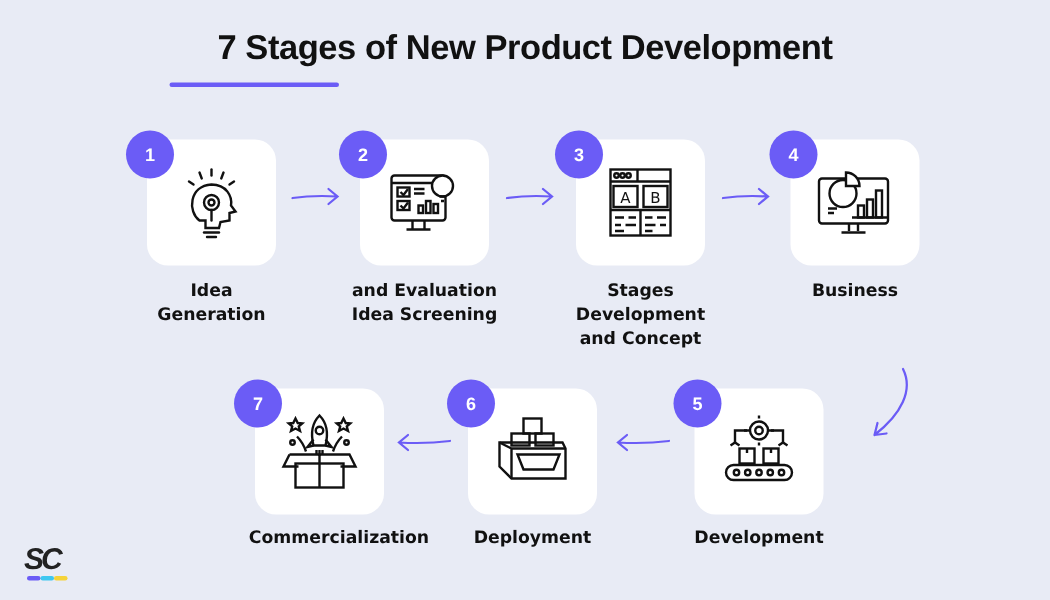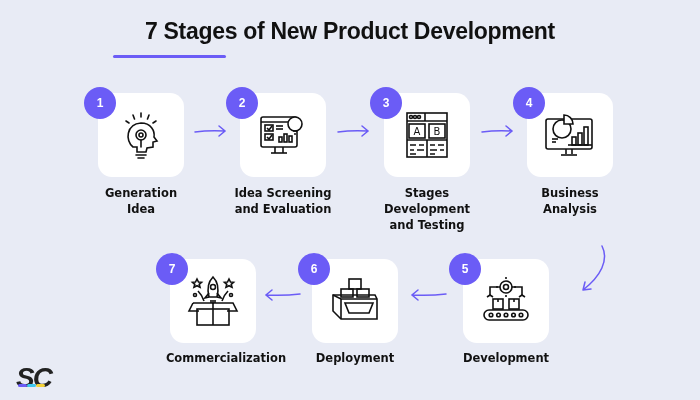--- a/index.html
+++ b/index.html
@@ -34,21 +34,21 @@
     width:56px; height:56px;
   }
   .label {
     position:absolute; width:140px; text-align:center;
     font-size:11.5px; font-weight:bold; color:#111; line-height:16px;
     font-family:"DejaVu Sans", sans-serif;
   }
   .arrow { position:absolute; }
   .logo {
     position:absolute; left:16px; top:362px;
-    font-weight:bold; font-size:28px; color:#222; letter-spacing:-2px;
+    font-weight:bold; font-size:20px; color:#222; letter-spacing:-2px;
     font-family:"Liberation Sans", sans-serif; font-style:italic;
   }
   .logo-bar { position:absolute; top:384px; height:3px; border-radius:2px; }
 </style>
 </head>
 <body>
 
 <div class="title">7 Stages of New Product Development</div>
 <div class="title-underline"></div>
 
@@ -62,22 +62,22 @@
     <path d="M20 40 C12 34 13 17 28 16 C38 16 42 24 41 30 L44 34 L40 35 L40 40 L34 41 L33 45 L24 45 L24 40 Z"></path>
     <circle cx="28" cy="28" r="5"></circle>
       <circle cx="28" cy="28" r="2"></circle>
     <line x1="28" y1="33" x2="28" y2="40"></line>
     <line x1="23" y1="48" x2="33" y2="48"></line>
       <line x1="25" y1="51" x2="31" y2="51"></line>
   </svg>
   <div class="badge" style="left:-14px;top:-6px;">1</div>
 </div>
 <div class="label" style="left:71px;top:185px;">
+  <div>Idea</div>
   <div>Generation</div>
-  <div>Idea</div>
 </div>
 
 <svg class="arrow" style="left:193px;top:124px;" width="36" height="14" viewBox="0 0 36 14">
   <path d="M2 8 Q16 6 32 7 M26 2 L32 7 L26 12" stroke="#6B5CF6" stroke-width="1.5" fill="none" stroke-linecap="round"></path>
 </svg>
 
 <div class="card" style="left:240px;top:93px;">
   <svg class="icon" viewBox="0 0 56 56" fill="none" stroke="#111" stroke-width="1.6">
     <rect x="6" y="10" width="36" height="30" rx="2"></rect>
     <line x1="6" y1="15" x2="42" y2="15"></line>
@@ -92,22 +92,22 @@
     <circle cx="40" cy="17" r="7" fill="#fff"></circle>
     <line x1="38" y1="24" x2="42" y2="24"></line>
       <line x1="39" y1="27" x2="41" y2="27"></line>
     <line x1="20" y1="40" x2="20" y2="46"></line>
       <line x1="28" y1="40" x2="28" y2="46"></line>
     <line x1="16" y1="46" x2="32" y2="46"></line>
   </svg>
   <div class="badge" style="left:-14px;top:-6px;">2</div>
 </div>
 <div class="label" style="left:213px;top:185px;">
+  <div>and Evaluation</div>
   <div>Idea Screening</div>
-  <div>and Evaluation</div>
 </div>
 
 <svg class="arrow" style="left:336px;top:124px;" width="36" height="14" viewBox="0 0 36 14">
   <path d="M2 8 Q16 6 32 7 M26 2 L32 7 L26 12" stroke="#6B5CF6" stroke-width="1.5" fill="none" stroke-linecap="round"></path>
 </svg>
 
 <div class="card" style="left:384px;top:93px;">
   <svg class="icon" viewBox="0 0 56 56" fill="none" stroke="#111" stroke-width="1.6">
     <rect x="8" y="6" width="40" height="44"></rect>
     <line x1="8" y1="14" x2="48" y2="14"></line>
@@ -121,21 +121,21 @@
     <text x="38" y="28" font-size="10" text-anchor="middle" fill="#111" stroke="none" font-family="DejaVu Sans, sans-serif">B</text>
     <line x1="8" y1="33" x2="48" y2="33"></line>
       <line x1="28" y1="33" x2="28" y2="50"></line>
     <path d="M11 38 h6 M20 38 h5 M11 43 h4 M18 43 h7 M11 47 h6 M31 38 h5 M39 38 h6 M31 43 h7 M41 43 h4 M31 47 h5"></path>
   </svg>
   <div class="badge" style="left:-14px;top:-6px;">3</div>
 </div>
 <div class="label" style="left:357px;top:185px;">
   <div>Stages</div>
   <div>Development</div>
-  <div>and Testing</div>
+  <div>and Concept</div>
 </div>
 
 <svg class="arrow" style="left:480px;top:124px;" width="36" height="14" viewBox="0 0 36 14">
   <path d="M2 8 Q16 6 32 7 M26 2 L32 7 L26 12" stroke="#6B5CF6" stroke-width="1.5" fill="none" stroke-linecap="round"></path>
 </svg>
 
 <div class="card" style="left:527px;top:93px;">
   <svg class="icon" viewBox="0 0 56 56" fill="none" stroke="#111" stroke-width="1.6">
     <rect x="4" y="12" width="46" height="30" rx="2"></rect>
     <circle cx="20" cy="22" r="9" fill="#fff"></circle>
@@ -147,21 +147,20 @@
       <rect x="42" y="20" width="4" height="18"></rect>
     <line x1="26" y1="38" x2="50" y2="38"></line>
     <line x1="24" y1="42" x2="24" y2="47"></line>
       <line x1="30" y1="42" x2="30" y2="47"></line>
     <line x1="19" y1="48" x2="35" y2="48"></line>
   </svg>
   <div class="badge" style="left:-14px;top:-6px;">4</div>
 </div>
 <div class="label" style="left:500px;top:185px;">
   <div>Business</div>
-  <div>Analysis</div>
 </div>
 
 <svg class="arrow" style="left:575px;top:240px;" width="40" height="56" viewBox="0 0 40 56">
   <path d="M27 6 C34 20 26 36 8 50 M8 50 L16 49 M8 50 L10 42" stroke="#6B5CF6" stroke-width="1.5" fill="none" stroke-linecap="round"></path>
 </svg>
 
 <div class="card" style="left:463px;top:259px;">
   <svg class="icon" viewBox="0 0 56 56" fill="none" stroke="#111" stroke-width="1.6">
     <circle cx="28" cy="14" r="6"></circle>
       <circle cx="28" cy="14" r="2.5"></circle>

